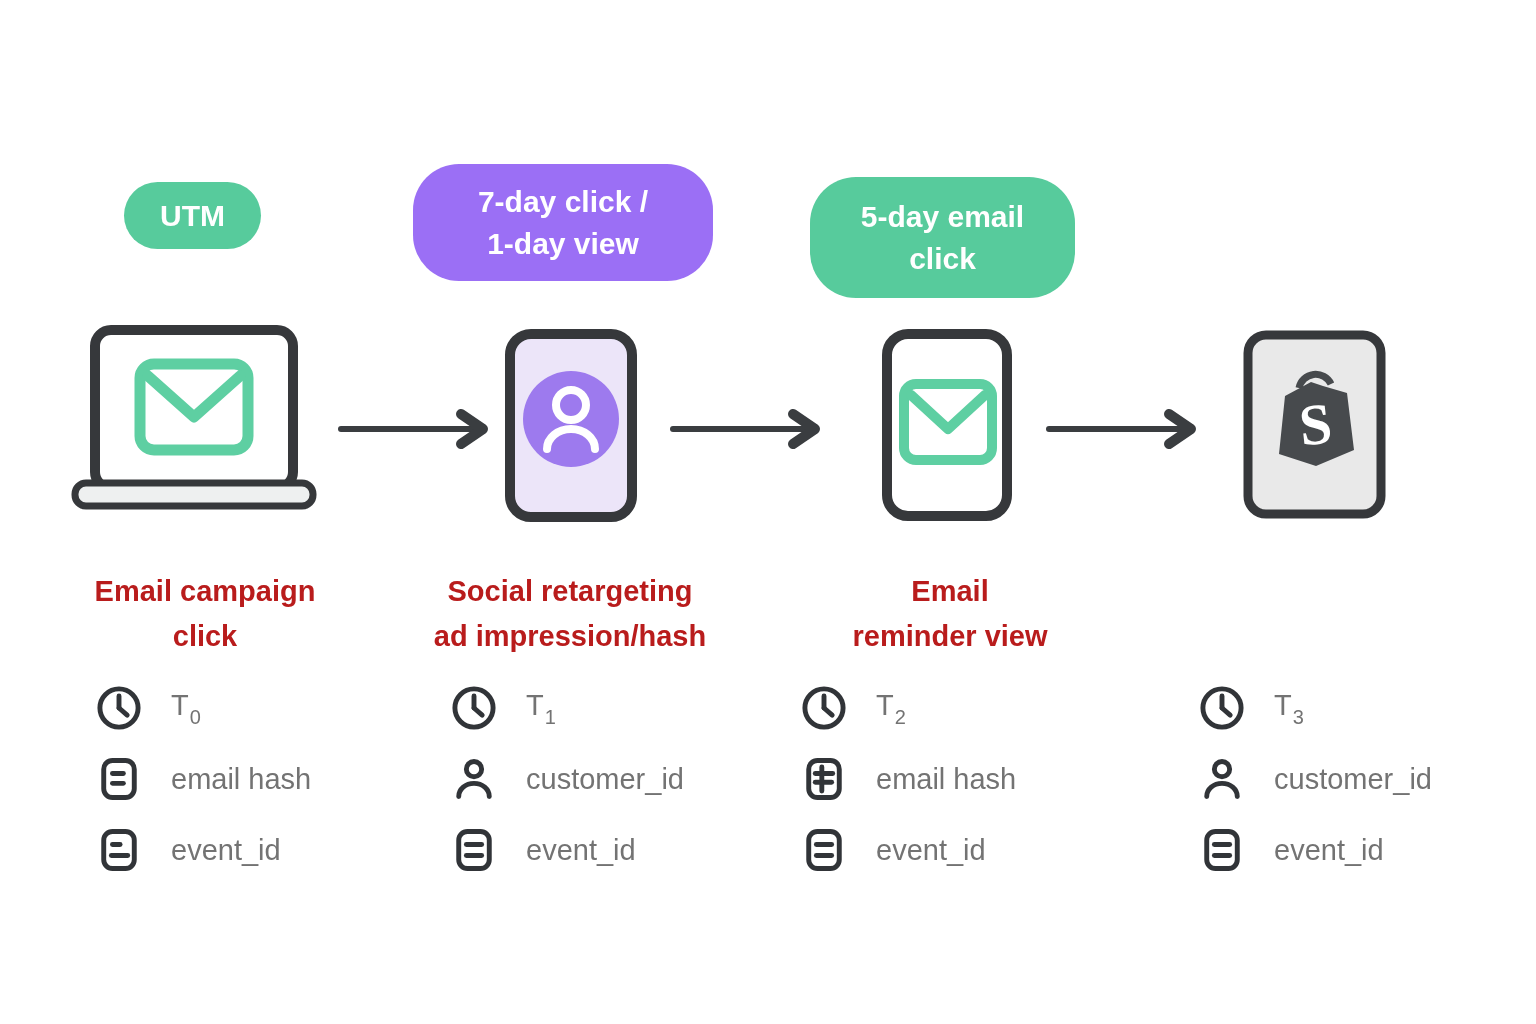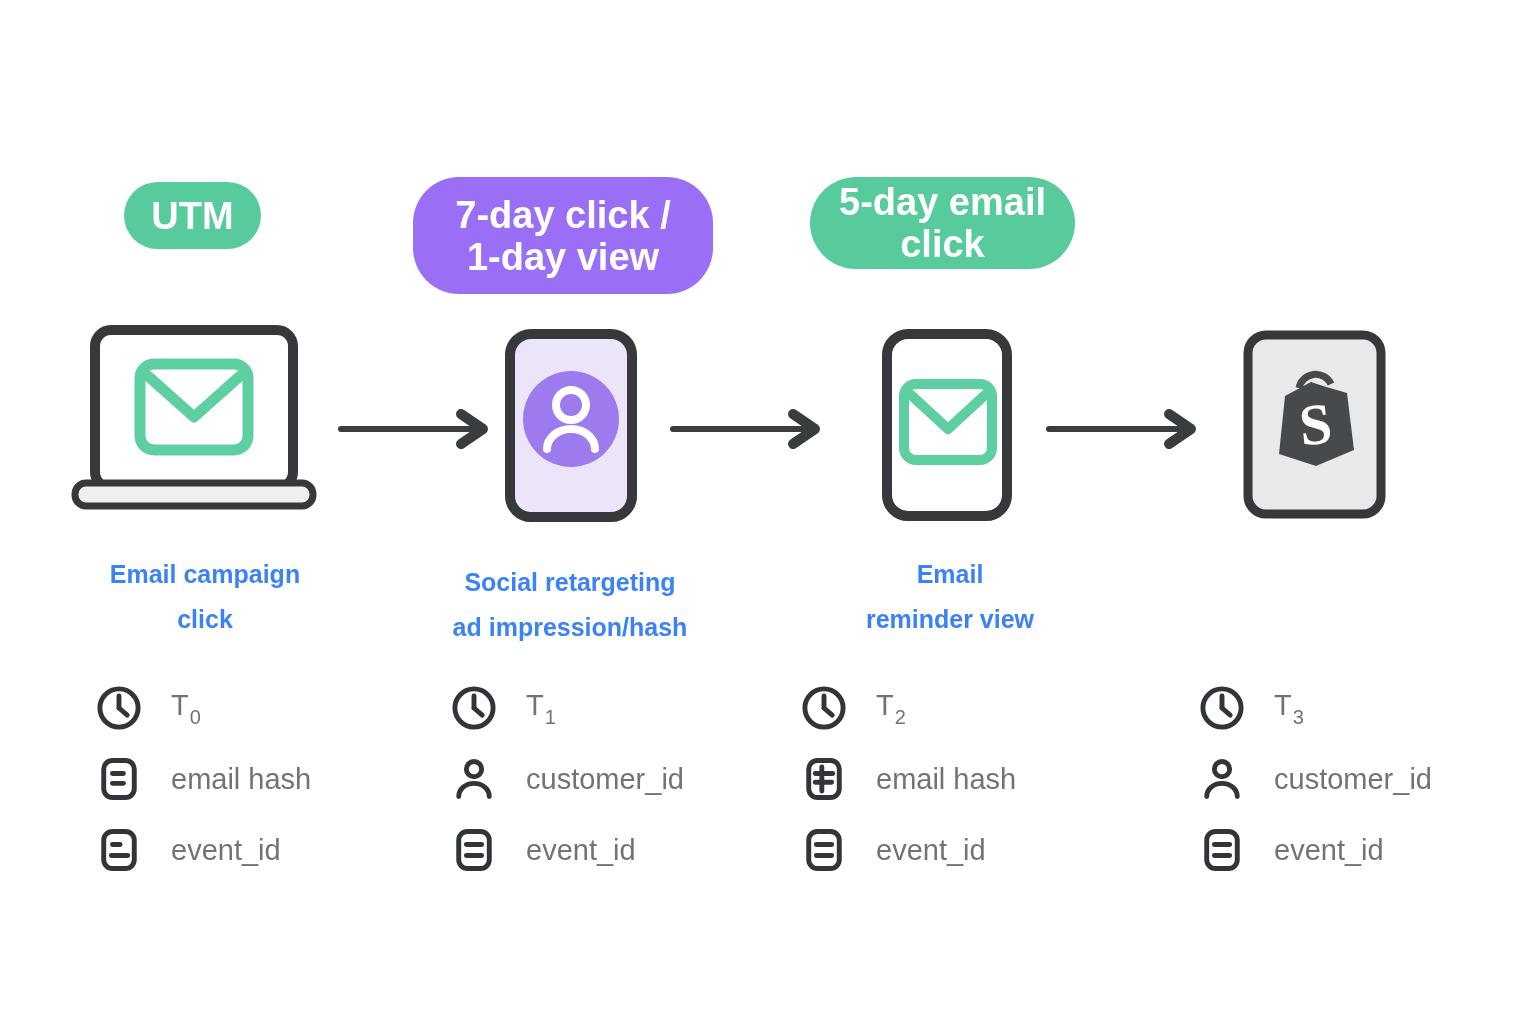--- a/index.html
+++ b/index.html
@@ -3,46 +3,46 @@
 <meta charset="utf-8">
 <style>
   html,body{margin:0;padding:0;background:#ffffff;}
   .canvas{
     position:relative;width:1536px;height:1024px;background:#ffffff;overflow:hidden;
     font-family:"Liberation Sans", sans-serif;color:#2d2f31;
   }
   
   .badge{
     position:absolute;display:flex;flex-direction:column;justify-content:center;align-items:center;
-    color:#ffffff;font-weight:700;font-size:38px;line-height:42px;text-align:center;
+    color:#ffffff;font-weight:700;font-size:30px;line-height:42px;text-align:center;
   }
   .badge.green{background:#57cb9c;}
   .badge.purple{background:#9b6ff5;}
   .badge-utm{left:124px;top:182px;width:137px;height:67px;border-radius:34px;}
-  .badge-social{left:413px;top:177px;width:300px;height:117px;border-radius:46px;}
-  .badge-email{left:810px;top:177px;width:265px;height:92px;border-radius:46px;}
+  .badge-social{left:413px;top:164px;width:300px;height:117px;border-radius:46px;}
+  .badge-email{left:810px;top:177px;width:265px;height:121px;border-radius:46px;}
   
   .device{position:absolute;}
   .dev-laptop{left:70px;top:324px;width:248px;height:186px;}
   .dev-phone-social{left:505px;top:329px;width:132px;height:193px;}
   .dev-phone-email{left:882px;top:329px;width:130px;height:192px;}
   .dev-purchase{left:1243px;top:330px;width:143px;height:189px;}
   .device svg{display:block;width:100%;height:100%;}
   
   .arrow{position:absolute;top:407px;width:160px;height:44px;}
   .arrow-1{left:336px;}
   .arrow-2{left:668px;}
   .arrow-3{left:1044px;}
   
   .step-label{
-    position:absolute;top:552px;width:380px;text-align:center;
-    font-size:25px;line-height:45px;font-weight:700;color:#3b82f6;
+    position:absolute;top:569px;width:380px;text-align:center;
+    font-size:29px;line-height:45px;font-weight:700;color:#b91c1c;
   }
   .label-1{left:15px;}
-  .label-2{left:380px;margin-top:8px;}
+  .label-2{left:380px;}
   .label-3{left:760px;}
   .label-4{left:1125px;}
   
   .meta{position:absolute;top:682px;display:flex;flex-direction:column;gap:19px;}
   .meta-1{left:95px;}
   .meta-2{left:450px;}
   .meta-3{left:800px;}
   .meta-4{left:1198px;}
   .meta-row{display:flex;align-items:center;gap:28px;height:52px;}
   .meta-row .micon{width:48px;height:48px;flex:0 0 48px;display:flex;align-items:center;justify-content:center;}

